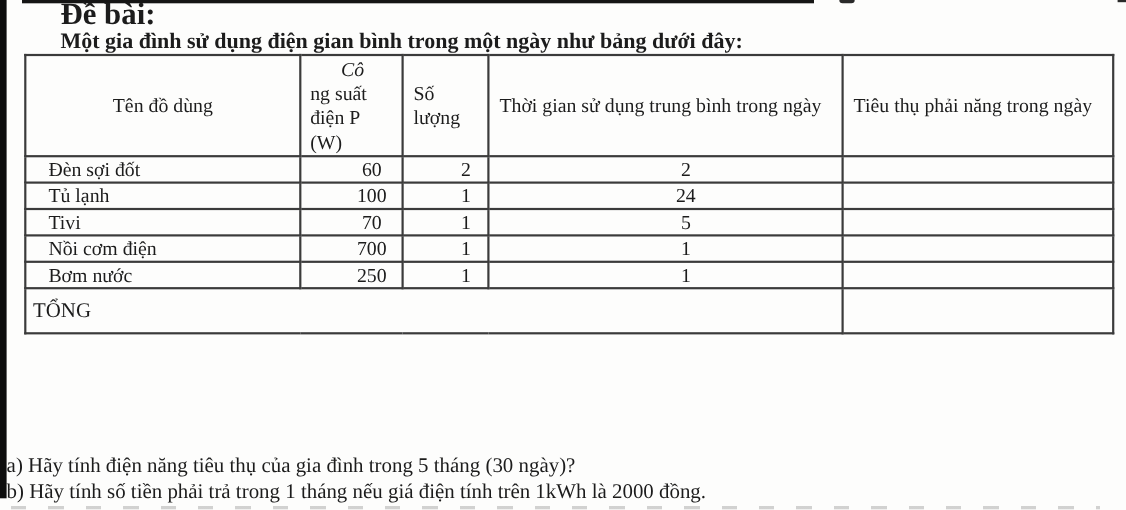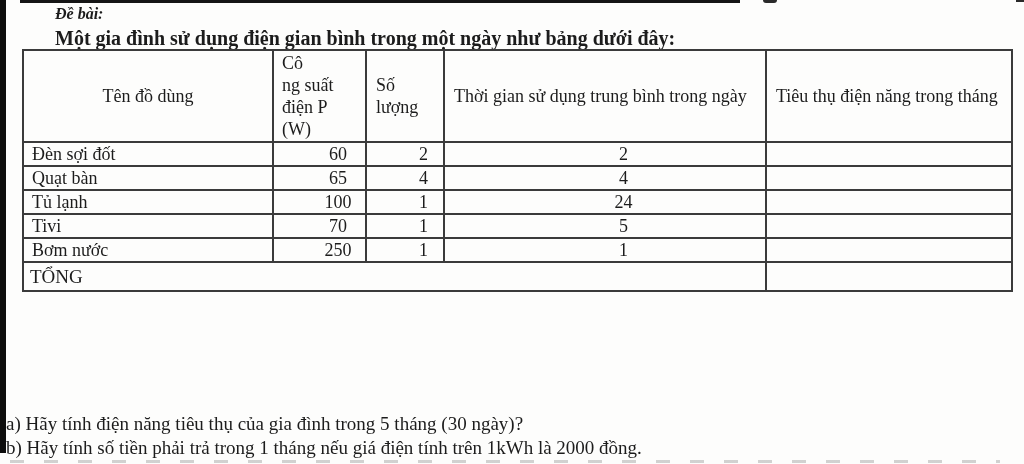--- a/index.html
+++ b/index.html
@@ -30,48 +30,48 @@
   }
   .bottom-scan-dashes {
     position: absolute; left: 10px; top: 460px; width: 990px; height: 3px;
     background: repeating-linear-gradient(90deg,
       rgba(60,60,60,.45) 0 14px, rgba(60,60,60,0) 14px 34px);
     opacity: .5;
   }
 
   
   .heading { position: absolute; left: 55px; top: 2px; font-weight: bold; }
-  .heading .line1 { font-size: 16px; line-height: 24px; font-style: italic; }
+  .heading .line1 { font-size: 28px; line-height: 24px; }
   .heading .line2 { font-size: 20px; line-height: 24px; }
 
   
   .usage-table-wrap { position: absolute; left: 22px; top: 49px; }
   table {
     border-collapse: collapse; table-layout: fixed; width: 989px;
     background: #fdfdfc;
   }
   th, td {
     border: 2px solid #3b3b3b;
     font-size: 18px; font-weight: normal;
     overflow: hidden; white-space: nowrap;
   }
   thead tr { height: 92px; }
   thead th { white-space: normal; line-height: 22px; vertical-align: middle; }
   th.col-name-h { }
   th.col-power-h { vertical-align: top; text-align: left; padding: 1px 6px 0 8px; }
   th.col-power-h .hline { display: block; }
-  th.col-power-h .hline-right { text-align: left; }
+  th.col-power-h .hline-right { text-align: center; font-style: italic; }
   th.col-qty-h, th.col-time-h, th.col-cons-h {
     text-align: left; padding-left: 9px; padding-right: 6px;
   }
   tbody tr { height: 24px; }
   tbody td { line-height: 22px; padding-left: 37px; }
-  td.cell-name { text-align: left; padding-left: 8px; }
+  td.cell-name { text-align: left; padding-left: 20px; }
   td.cell-center { text-align: center; }
-  tr.total-row { height: 29px; }
+  tr.total-row { height: 41px; }
   tr.total-row td.total-label { text-align: left; padding-left: 6px; font-size: 19px; }
 
   
   .questions { position: absolute; left: 6px; top: 412px; font-size: 19px; }
   .questions .q { line-height: 24px; white-space: nowrap; }
 </style>
 </head>
 <body>
 
 <div class="left-scan-bar"></div>
@@ -98,50 +98,50 @@
       <tr>
         <th class="col-name-h">Tên đồ dùng</th>
         <th class="col-power-h">
           <span class="hline hline-right">Cô</span>
           <span class="hline">ng suất</span>
           <span class="hline">điện P</span>
           <span class="hline">(W)</span>
         </th>
         <th class="col-qty-h">Số lượng</th>
         <th class="col-time-h">Thời gian sử dụng trung bình trong ngày</th>
-        <th class="col-cons-h">Tiêu thụ điện năng trong tháng</th>
+        <th class="col-cons-h">Tiêu thụ phải năng trong ngày</th>
       </tr>
     </thead>
     <tbody>
       <tr>
         <td class="cell-name">Đèn sợi đốt</td>
         <td class="cell-center">60</td>
         <td class="cell-center">2</td>
         <td class="cell-center">2</td>
-        <td></td>
-      </tr>
-      <tr>
-        <td class="cell-name">Quạt bàn</td>
-        <td class="cell-center">65</td>
-        <td class="cell-center">4</td>
-        <td class="cell-center">4</td>
         <td></td>
       </tr>
       <tr>
         <td class="cell-name">Tủ lạnh</td>
         <td class="cell-center">100</td>
         <td class="cell-center">1</td>
         <td class="cell-center">24</td>
         <td></td>
       </tr>
       <tr>
         <td class="cell-name">Tivi</td>
         <td class="cell-center">70</td>
         <td class="cell-center">1</td>
         <td class="cell-center">5</td>
+        <td></td>
+      </tr>
+      <tr>
+        <td class="cell-name">Nồi cơm điện</td>
+        <td class="cell-center">700</td>
+        <td class="cell-center">1</td>
+        <td class="cell-center">1</td>
         <td></td>
       </tr>
       <tr>
         <td class="cell-name">Bơm nước</td>
         <td class="cell-center">250</td>
         <td class="cell-center">1</td>
         <td class="cell-center">1</td>
         <td></td>
       </tr>
       <tr class="total-row">

